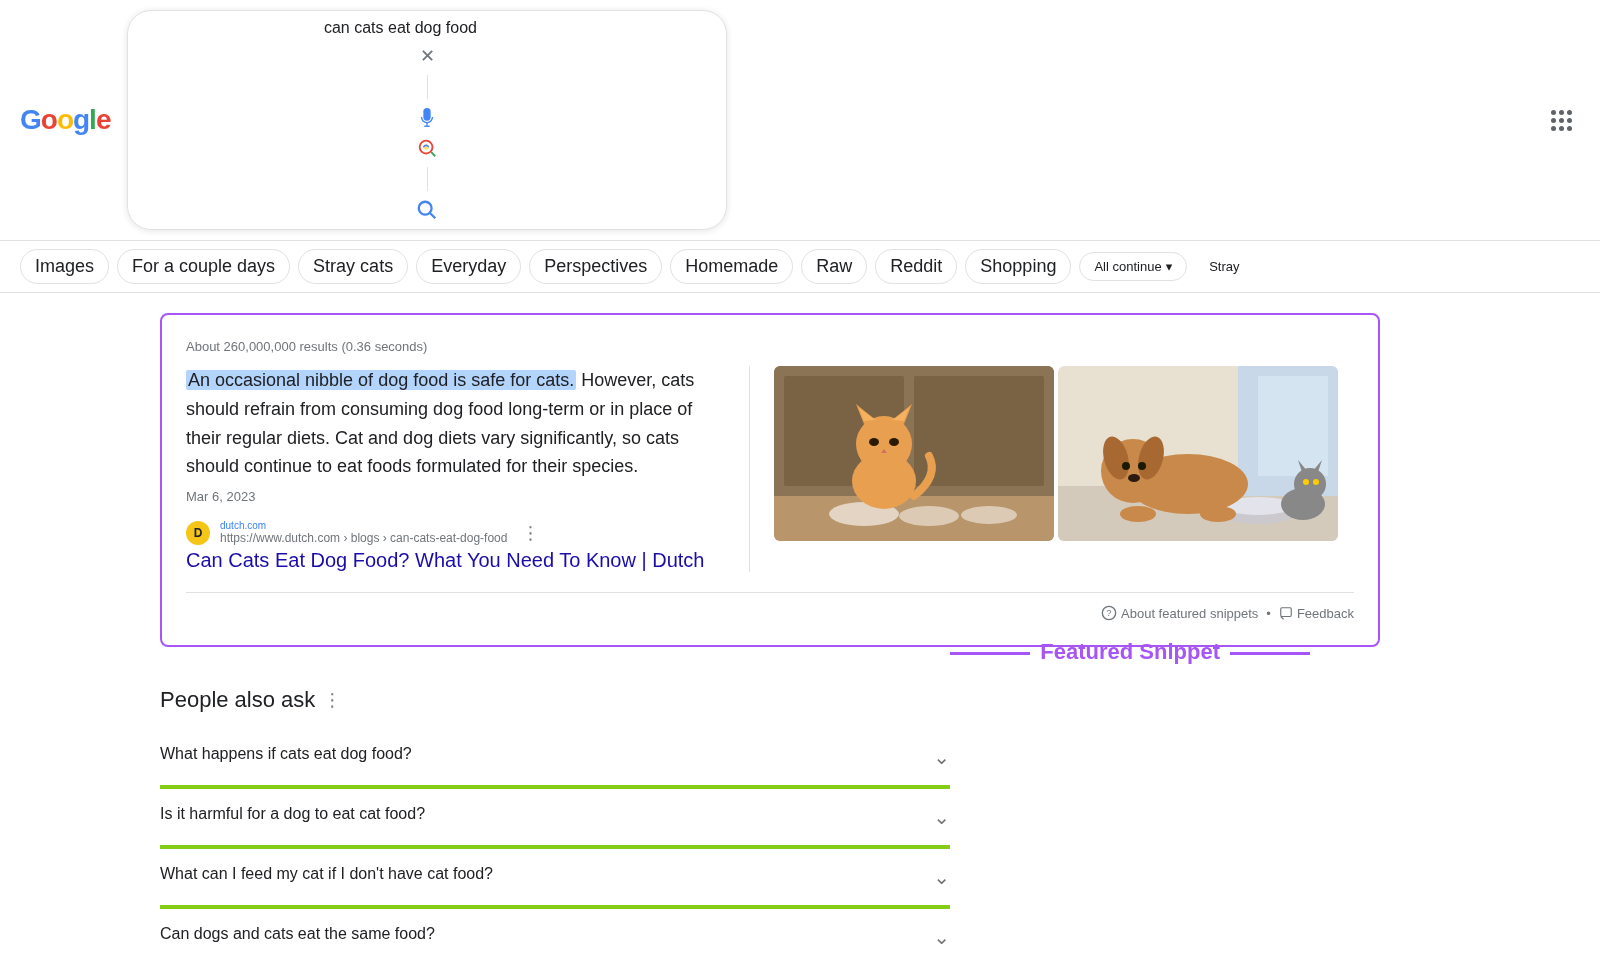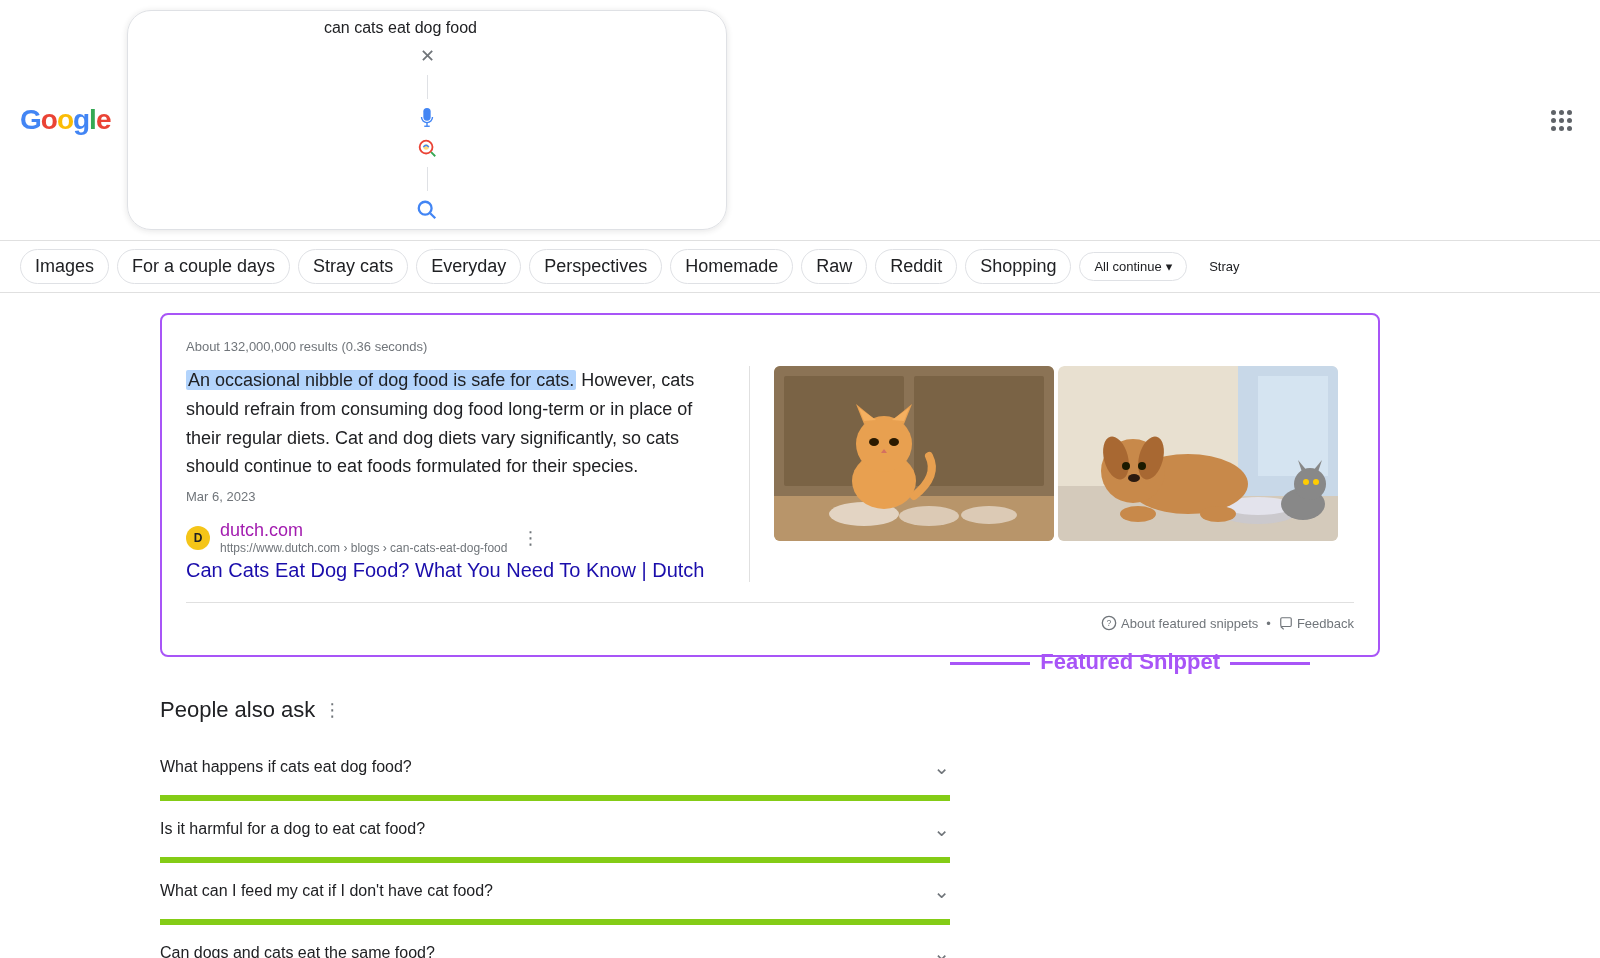--- a/index.html
+++ b/index.html
@@ -221,22 +221,22 @@
       font-weight: 700;
       font-size: 12px;
       color: #202124;
       flex-shrink: 0;
     }
     .source-info {
       display: flex;
       flex-direction: column;
     }
     .source-name {
-      font-size: 18px;
-      color: #a21caf;
+      font-size: 10px;
+      color: #3b82f6;
     }
     .source-url {
       font-size: 12px;
       color: #70757a;
     }
     .source-more {
       cursor: pointer;
       color: #70757a;
       margin-left: 4px;
       font-size: 18px;
@@ -294,24 +294,23 @@
       font-size: 22px;
       font-weight: 400;
       color: #202124;
     }
     .people-ask-more {
       color: #70757a;
       cursor: pointer;
       font-size: 18px;
     }
     .paa-item {
-      border-bottom: 6px solid #84cc16;
+      border-bottom: 4px solid #84cc16;
       padding: 16px 0;
       display: flex;
-      align-items: center;
       justify-content: space-between;
       cursor: pointer;
       max-width: 790px;
       gap: 16px;
     }
     .paa-item:first-of-type {
       border-top: 1px solid #e0e0e0;
     }
     .paa-question {
       font-size: 16px;
@@ -390,21 +389,21 @@
     <span>▾</span>
   </div>
   <button class="tools-btn">Stray</button>
 </div>
 
 <div class="main-content">
 
   <div class="featured-snippet-wrapper">
     <div class="featured-snippet-box">
 
-      <div class="result-count">About 132,000,000 results (0.36 seconds)</div>
+      <div class="result-count">About 260,000,000 results (0.36 seconds)</div>
 
       <div class="snippet-content">
 
         <div class="snippet-text-col">
           <p class="snippet-main-text">
             <span class="snippet-highlight">An occasional nibble of dog food is safe for cats.</span><span> However, cats should refrain from consuming dog food long-term or in place of their regular diets. Cat and dog diets vary significantly, so cats should continue to eat foods formulated for their species.</span>
           </p>
           <div class="snippet-date">Mar 6, 2023</div>
 
           <div class="source-row">

